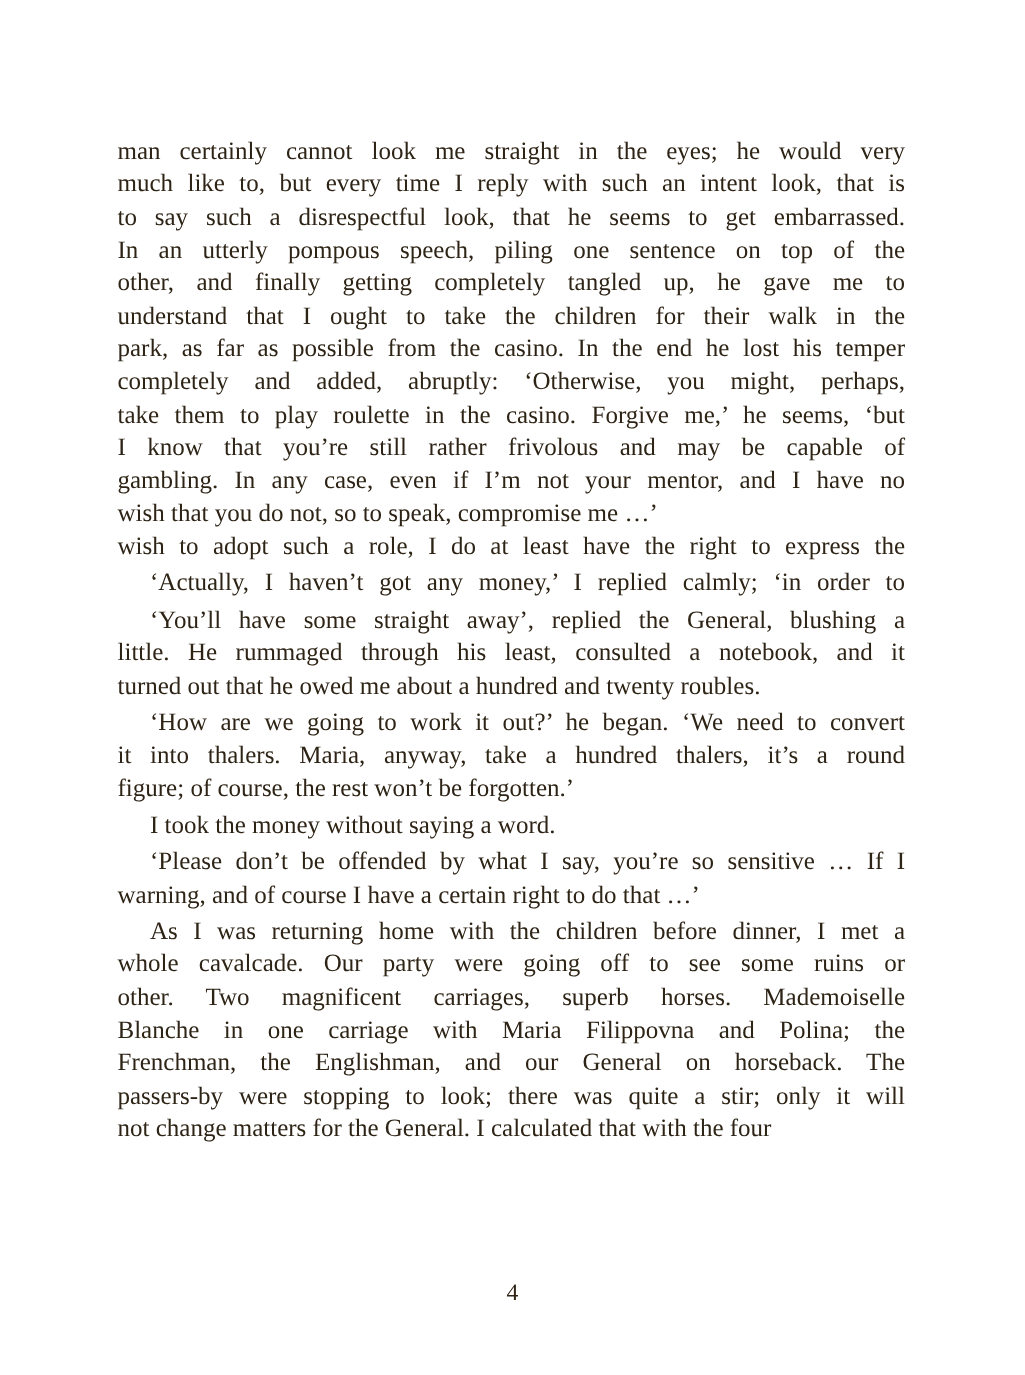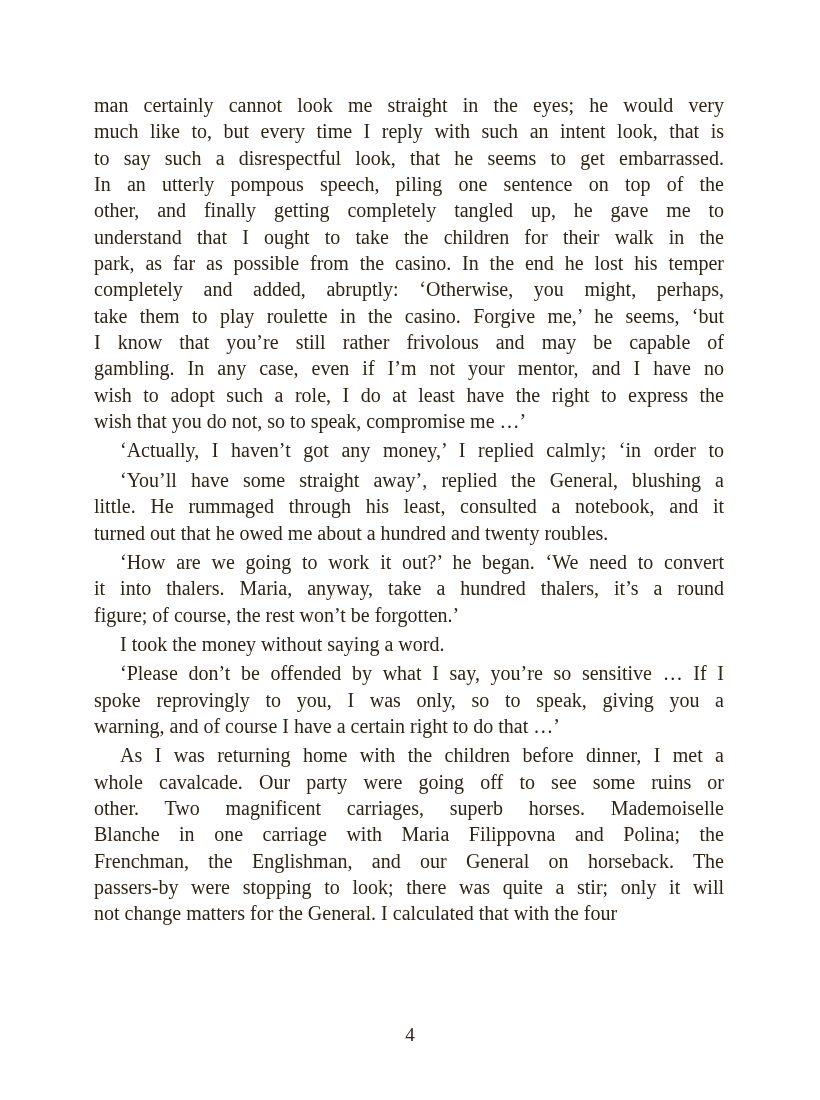--- a/index.html
+++ b/index.html
@@ -25,21 +25,21 @@
     left: 94px;
     top: 92px;
     width: 630px;
     font-size: 20px;
     line-height: 26.35px;
   }
   .para {
     margin: 3px 0 0 0;
   }
   .para:first-child {
-    margin-top: 0;
+    margin-top: 16px;
   }
   .line {
     text-align: justify;
     text-align-last: justify;
     white-space: normal;
   }
   .line.last {
     text-align-last: left;
   }
   .line.indent {
@@ -65,42 +65,41 @@
         <div class="line">much like to, but every time I reply with such an intent look, that is</div>
         <div class="line">to say such a disrespectful look, that he seems to get embarrassed.</div>
         <div class="line">In an utterly pompous speech, piling one sentence on top of the</div>
         <div class="line">other, and finally getting completely tangled up, he gave me to</div>
         <div class="line">understand that I ought to take the children for their walk in the</div>
         <div class="line">park, as far as possible from the casino. In the end he lost his temper</div>
         <div class="line">completely and added, abruptly: ‘Otherwise, you might, perhaps,</div>
         <div class="line">take them to play roulette in the casino. Forgive me,’ he seems, ‘but</div>
         <div class="line">I know that you’re still rather frivolous and may be capable of</div>
         <div class="line">gambling. In any case, even if I’m not your mentor, and I have no</div>
+        <div class="line last">wish that you do not, so to speak, compromise me …’</div>
         <div class="line">wish to adopt such a role, I do at least have the right to express the</div>
-        <div class="line last">wish that you do not, so to speak, compromise me …’</div>
       </div>
       <div class="para">
         <div class="line indent">‘Actually, I haven’t got any money,’ I replied calmly; ‘in order to</div>
       </div>
       <div class="para">
         <div class="line indent">‘You’ll have some straight away’, replied the General, blushing a</div>
         <div class="line">little. He rummaged through his least, consulted a notebook, and it</div>
         <div class="line last">turned out that he owed me about a hundred and twenty roubles.</div>
       </div>
       <div class="para">
         <div class="line indent">‘How are we going to work it out?’ he began. ‘We need to convert</div>
         <div class="line">it into thalers. Maria, anyway, take a hundred thalers, it’s a round</div>
         <div class="line last">figure; of course, the rest won’t be forgotten.’</div>
       </div>
       <div class="para">
         <div class="line last indent">I took the money without saying a word.</div>
       </div>
       <div class="para">
         <div class="line indent">‘Please don’t be offended by what I say, you’re so sensitive … If I</div>
-        <div class="line">spoke reprovingly to you, I was only, so to speak, giving you a</div>
         <div class="line last">warning, and of course I have a certain right to do that …’</div>
       </div>
       <div class="para">
         <div class="line indent">As I was returning home with the children before dinner, I met a</div>
         <div class="line">whole cavalcade. Our party were going off to see some ruins or</div>
         <div class="line">other. Two magnificent carriages, superb horses. Mademoiselle</div>
         <div class="line">Blanche in one carriage with Maria Filippovna and Polina; the</div>
         <div class="line">Frenchman, the Englishman, and our General on horseback. The</div>
         <div class="line">passers-by were stopping to look; there was quite a stir; only it will</div>
         <div class="line last">not change matters for the General. I calculated that with the four</div>

